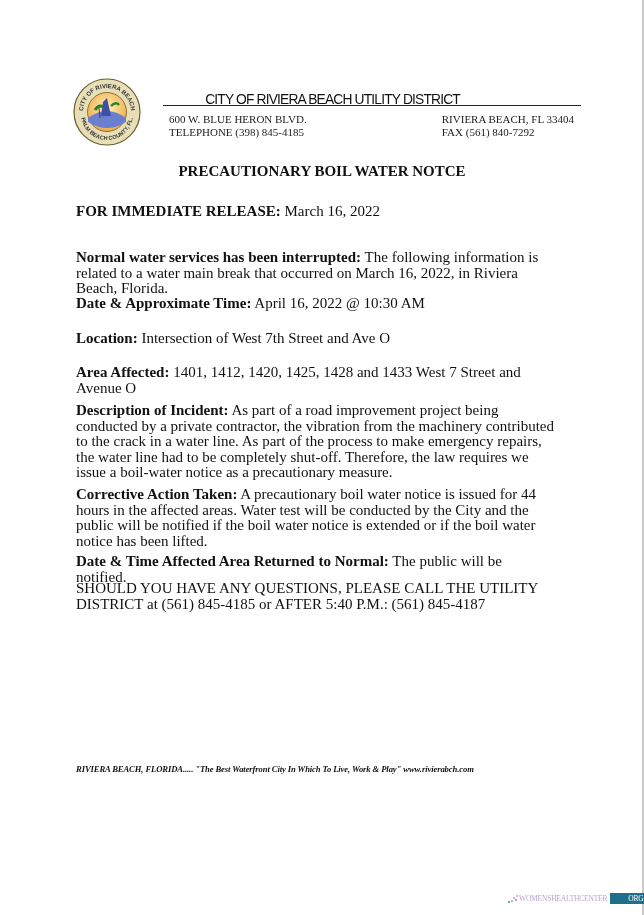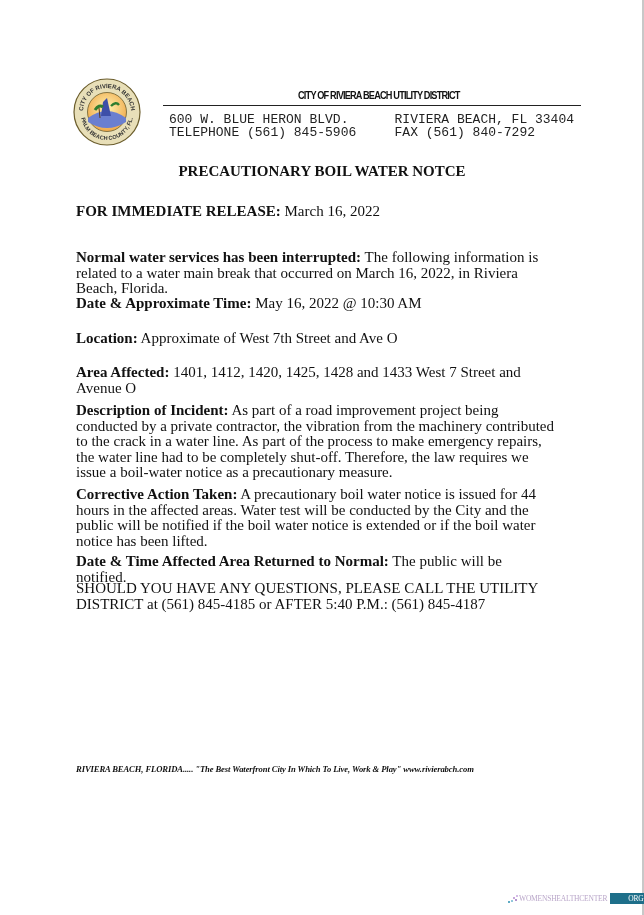--- a/index.html
+++ b/index.html
@@ -6,26 +6,26 @@
     body {
       width: 644px; height: 915px; background: #ffffff; position: relative;
       overflow: hidden; color: #111;
       font-family: "Liberation Serif", serif;
     }
     .page-edge { position: absolute; left: 642px; top: 0; width: 2px; height: 915px; background: #c8c8c8; }
     .logo { position: absolute; left: 73px; top: 78px; width: 68px; height: 68px; }
     .org-title {
       position: absolute; left: 160px; top: 90px; width: 420px; text-align: right;
       padding-right: 120px; box-sizing: border-box;
-      font-family: "Liberation Sans", sans-serif; font-weight: bold; font-size: 10px;
+      font-family: "Liberation Sans", sans-serif; font-weight: normal; font-size: 15px;
       letter-spacing: -0.9px; color: #111;
     }
     .org-title span { display: inline-block; transform: scaleX(0.92); transform-origin: right; }
     .rule { position: absolute; left: 163px; top: 105px; width: 418px; height: 1px; background: #222; }
-    .addr { position: absolute; font-family: Liberation Mono, monospace; font-size: 13px; color: #222; line-height: 13px; }
+    .addr { position: absolute; font-family: Liberation Serif, serif; font-size: 11px; color: #222; line-height: 13px; }
     .addr.left { left: 169px; top: 113px; }
     .addr.right { right: 70px; top: 113px; text-align: left; }
     .notice-title { position: absolute; left: 0; width: 644px; top: 163px; text-align: center; font-weight: bold; font-size: 15px; }
     .para { position: absolute; left: 76px; width: 480px; font-size: 15px; line-height: 15.5px; }
     .para b { font-weight: bold; }
     .footer { position: absolute; left: 76px; top: 764px; font-size: 8.6px; font-weight: bold; font-style: italic; letter-spacing: -0.1px; }
     .watermark { position: absolute; left: 508px; top: 893px; display: flex; align-items: center; font-family: Liberation Serif, serif; font-size: 7.5px; color: #b9a6c9; letter-spacing: -0.2px; }
     .watermark .dots { width: 10px; height: 10px; position: relative; margin-right: 1px; }
     .watermark .dots i { position: absolute; width: 2px; height: 2px; border-radius: 1px; display: block; }
     .wm-org { background: #1e6f8a; color: #fff; padding: 1px 18px; margin-left: 3px; font-size: 7.5px; }
@@ -53,36 +53,36 @@
   <path d="M 38 28 q 5 -5 8 -1" stroke="#2f7d2f" stroke-width="2.4" fill="none"></path>
   <text font-family="Liberation Sans, sans-serif" font-size="6" font-weight="bold" fill="#333"><textPath href="#arcTop" startOffset="50%" text-anchor="middle">CITY OF RIVIERA BEACH</textPath></text>
   <text font-family="Liberation Sans, sans-serif" font-size="5.6" font-weight="bold" fill="#333"><textPath href="#arcBot" startOffset="50%" text-anchor="middle">PALM BEACH COUNTY, FL.</textPath></text>
 </svg>
 
 <div class="org-title"><span>CITY OF RIVIERA BEACH UTILITY DISTRICT</span></div>
 <div class="rule"></div>
 
 <div class="addr left">
   <div>600 W. BLUE HERON BLVD.</div>
-  <div>TELEPHONE (561) 845-5906</div>
+  <div>TELEPHONE (398) 845-4185</div>
 </div>
 <div class="addr right">
   <div>RIVIERA BEACH, FL 33404</div>
   <div>FAX (561) 840-7292</div>
 </div>
 
 <div class="notice-title">PRECAUTIONARY BOIL WATER NOTCE</div>
 
 <div class="para" style="top:204px"><b>FOR IMMEDIATE RELEASE:</b><span> March 16, 2022</span></div>
 
 <div class="para" style="top:250px"><b>Normal water services has been interrupted:</b><span> The following information is related to a water main break that occurred on March 16, 2022, in Riviera Beach, Florida.</span></div>
 
-<div class="para" style="top:296px"><b>Date &amp; Approximate Time:</b><span> May 16, 2022 @ 10:30 AM</span></div>
+<div class="para" style="top:296px"><b>Date &amp; Approximate Time:</b><span> April 16, 2022 @ 10:30 AM</span></div>
 
-<div class="para" style="top:331px"><b>Location:</b><span> Approximate of West 7th Street and Ave O</span></div>
+<div class="para" style="top:331px"><b>Location:</b><span> Intersection of West 7th Street and Ave O</span></div>
 
 <div class="para" style="top:365px"><b>Area Affected:</b><span> 1401, 1412, 1420, 1425, 1428 and 1433 West 7 Street and Avenue O</span></div>
 
 <div class="para" style="top:403px"><b>Description of Incident:</b><span> As part of a road improvement project being conducted by a private contractor, the vibration from the machinery contributed to the crack in a water line. As part of the process to make emergency repairs, the water line had to be completely shut-off. Therefore, the law requires we issue a boil-water notice as a precautionary measure.</span></div>
 
 <div class="para" style="top:487px"><b>Corrective Action Taken:</b><span> A precautionary boil water notice is issued for 44 hours in the affected areas. Water test will be conducted by the City and the public will be notified if the boil water notice is extended or if the boil water notice has been lifted.</span></div>
 
 <div class="para" style="top:554px"><b>Date &amp; Time Affected Area Returned to Normal:</b><span> The public will be notified.</span></div>
 
 <div class="para" style="top:581px">SHOULD YOU HAVE ANY QUESTIONS, PLEASE CALL THE UTILITY DISTRICT at (561) 845-4185 or AFTER 5:40 P.M.: (561) 845-4187</div>

